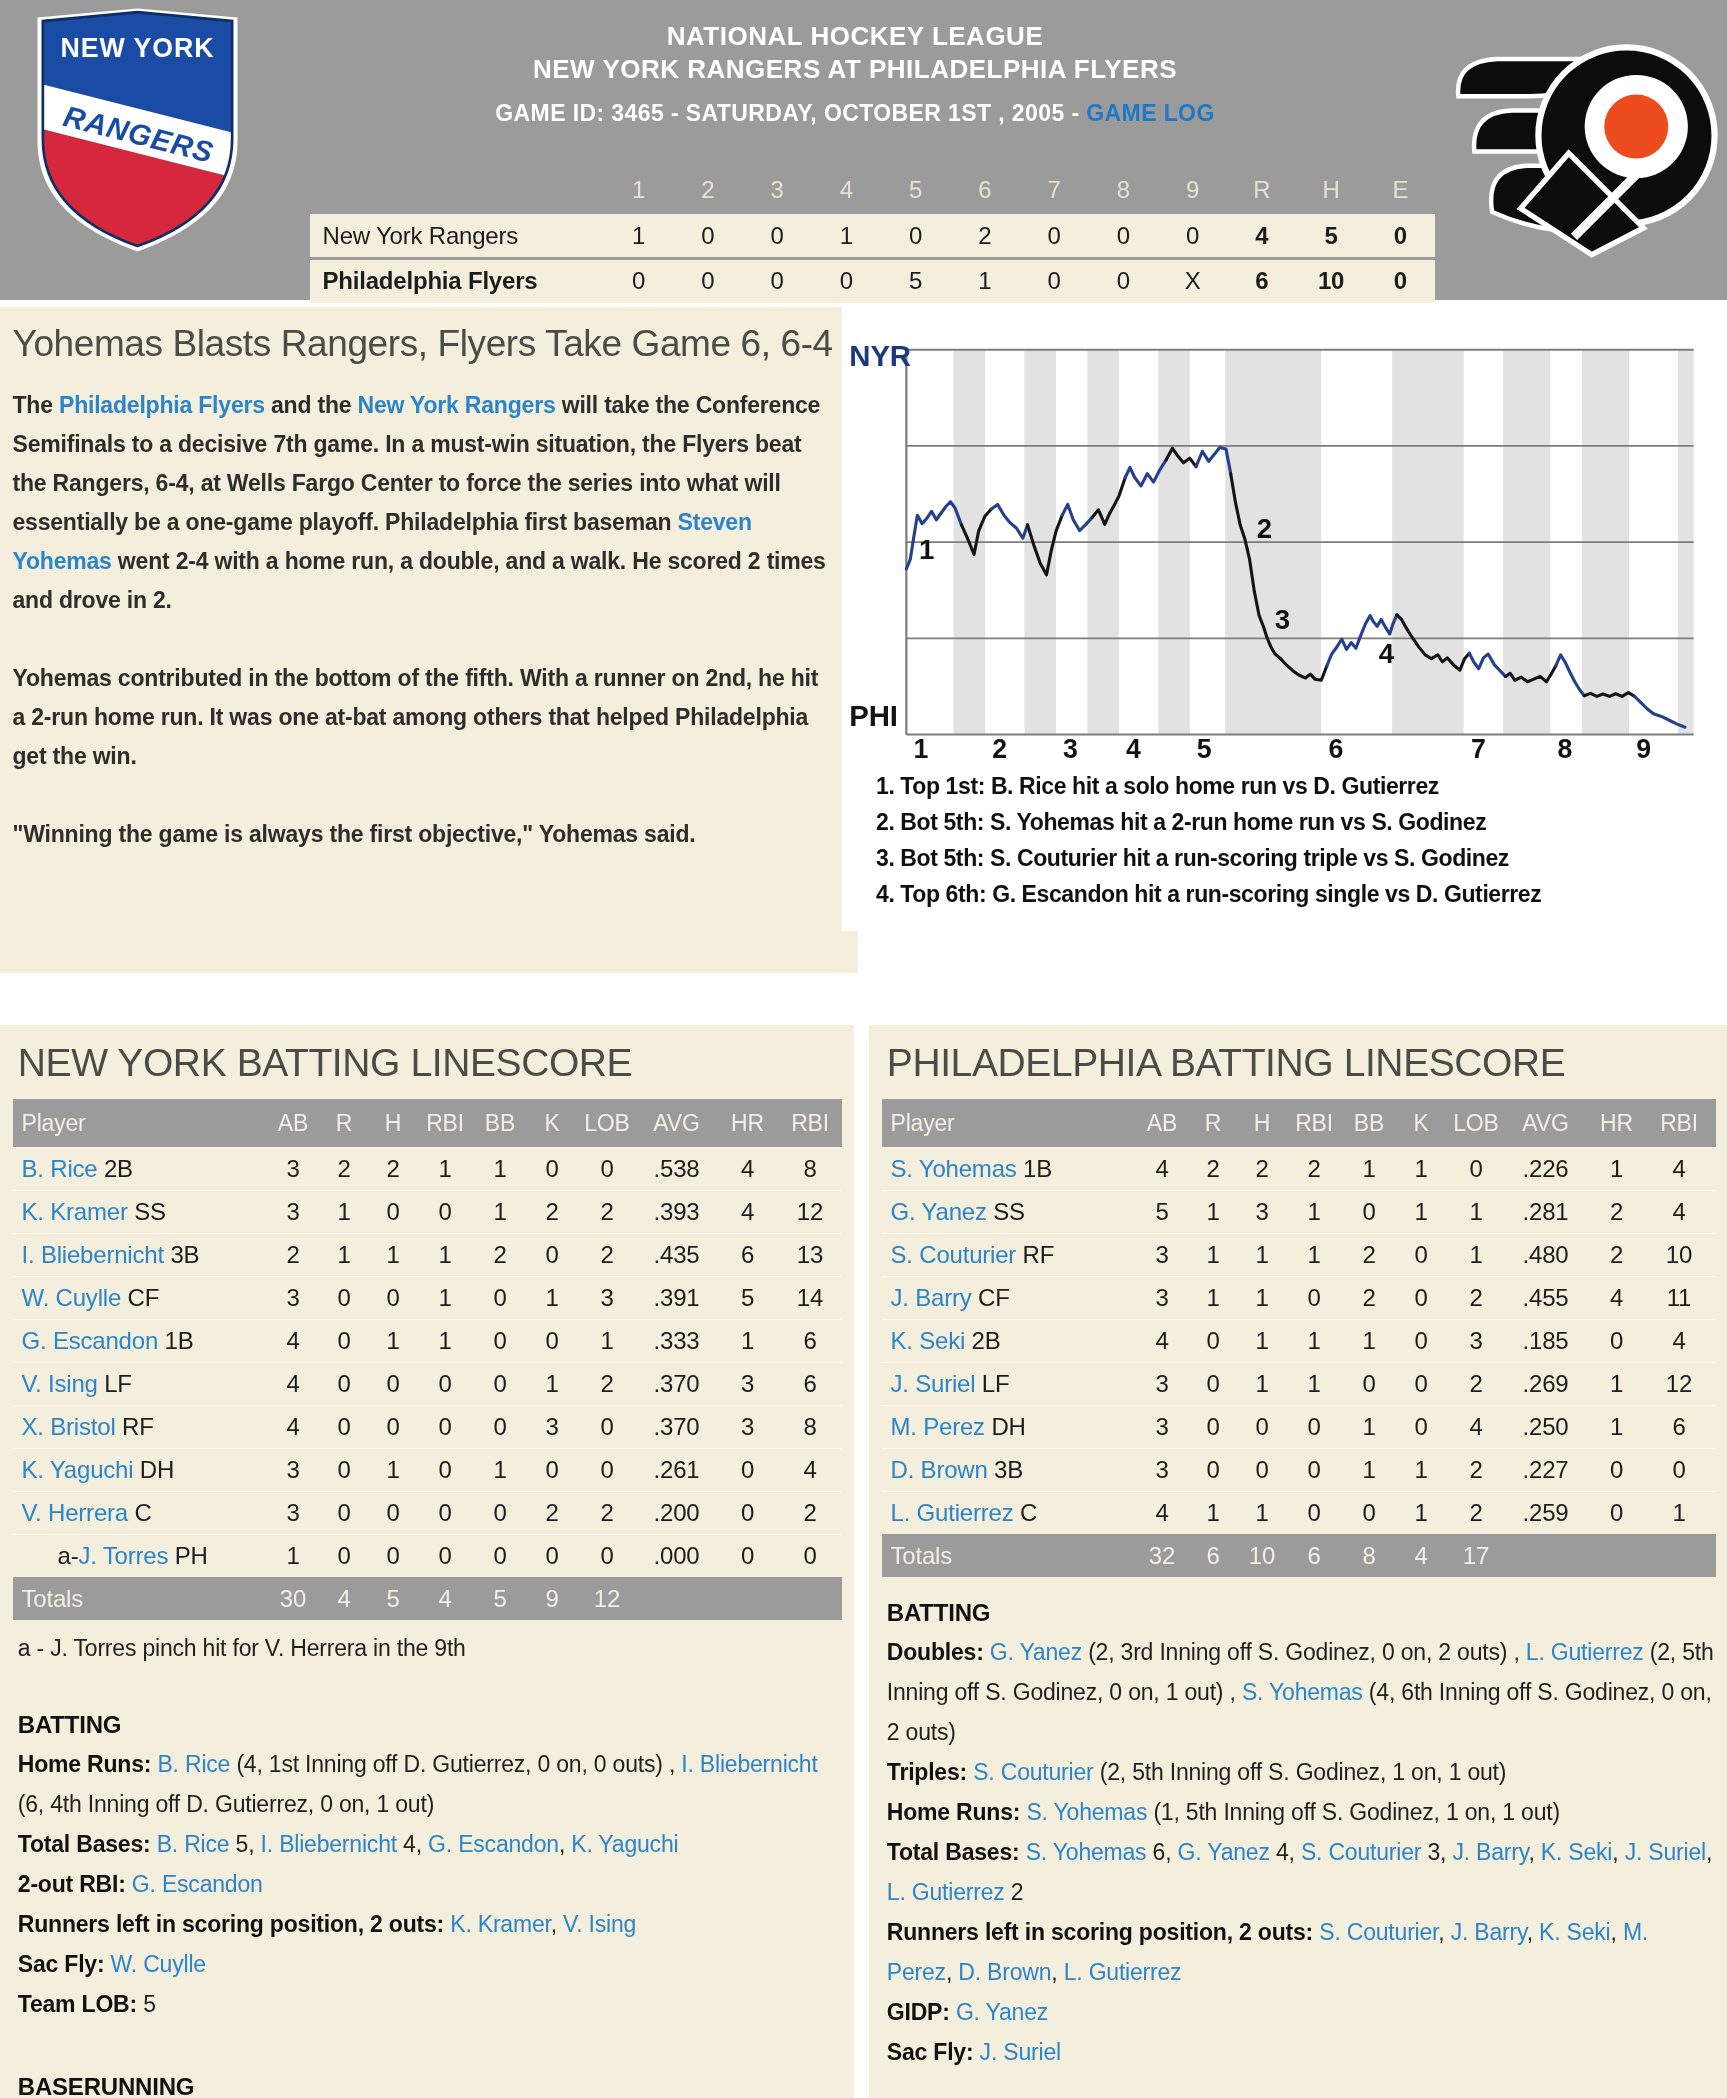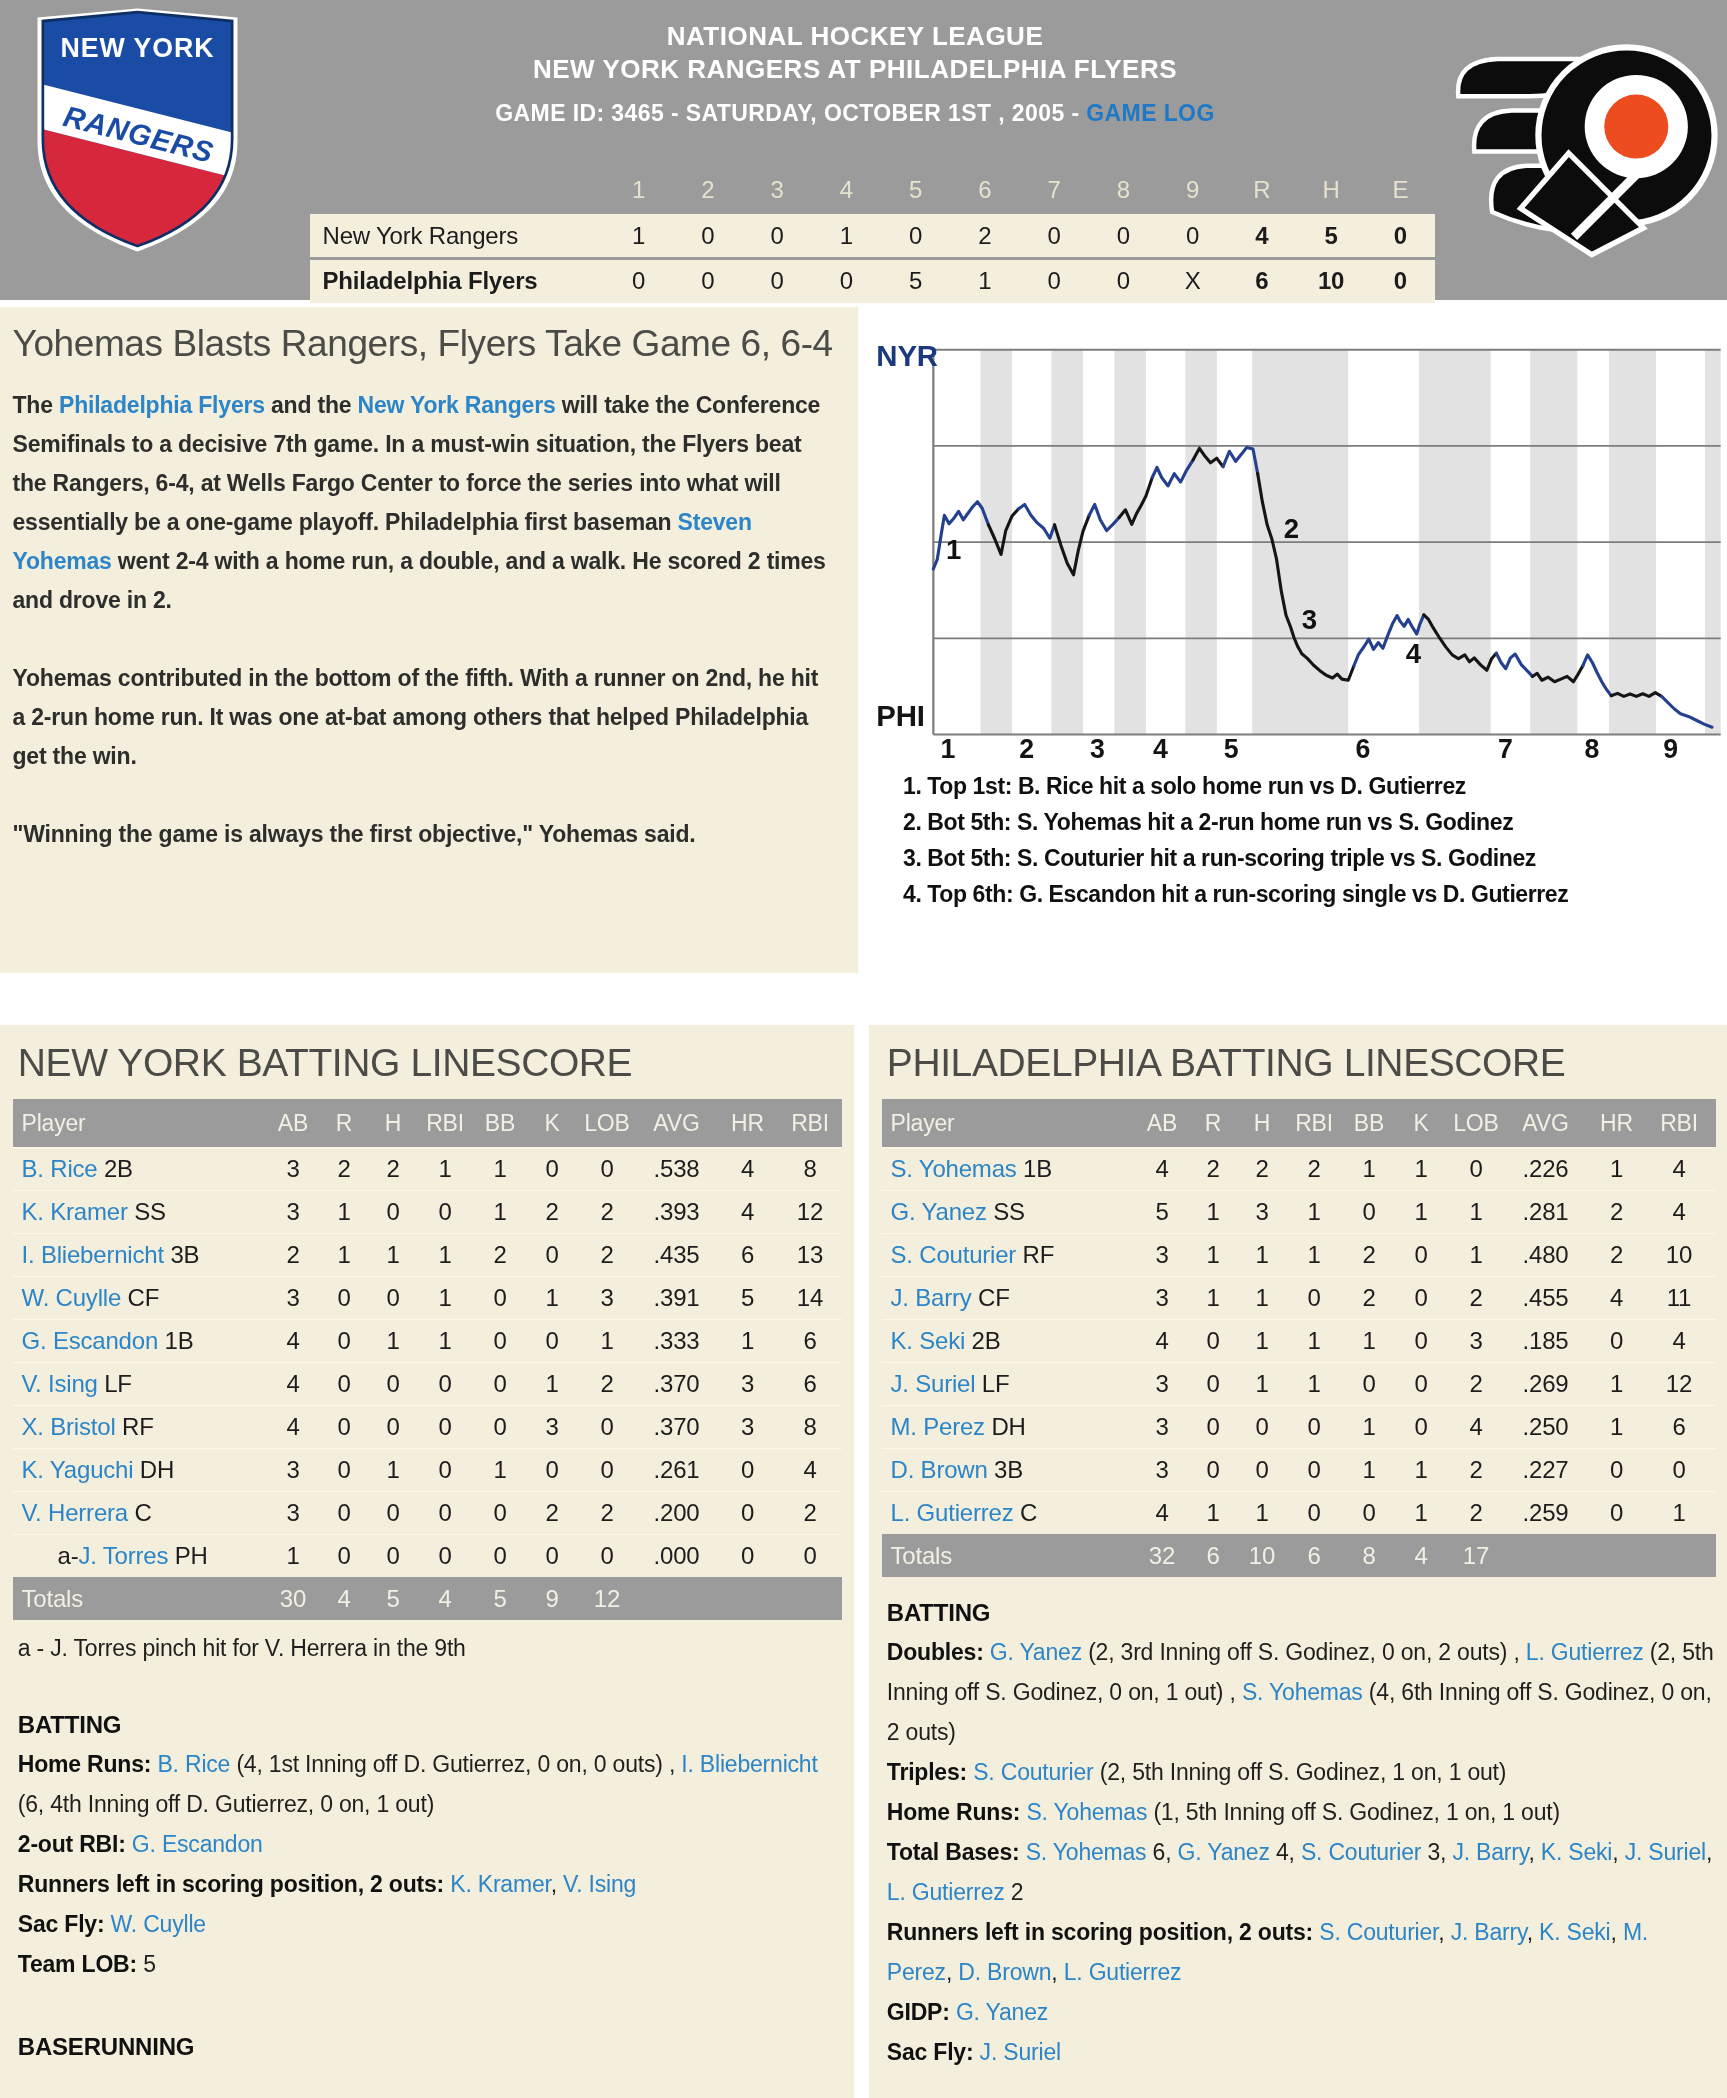--- a/index.html
+++ b/index.html
@@ -24,21 +24,21 @@
   .ls-row .nm{padding-left:12.5px;text-align:left;}
   .ls-team .tot{font-weight:700;}
   .ls-team.home .nm{font-weight:700;}
   
   .article{position:absolute;left:0;top:307px;width:858px;height:666px;background:#f4efdc;
            box-sizing:border-box;padding:12.5px 23px 0 12.5px;}
   .article h1{margin:3.6px 0 21.4px 0;font-size:37px;font-weight:500;color:#4b4b48;letter-spacing:-0.4px;}
   .article p{margin:0 0 39px 0;font-size:23px;line-height:39px;color:#2d2d2b;font-weight:700;}
   .lnk{color:#2b85c8;cursor:pointer;}
   
-  .chartblock{position:absolute;left:869px;top:307px;width:859px;height:624px;background:#fff;}
+  .chartblock{position:absolute;left:842px;top:307px;width:859px;height:624px;background:#fff;}
   .events{margin:1.8px 0 0 30px;}
   .events p{margin:4px;font-size:23px;line-height:32px;font-weight:600;color:#101010;letter-spacing:-0.4px;}
   
   .col{position:absolute;top:1025px;bottom:0;background:#f4efdc;box-sizing:border-box;padding:0 12.5px;}
   .colL{left:0;width:854px;}
   .colR{left:869px;width:859px;}
   .col h2{margin:0;padding:16px 0 14.3px 5.3px;font-size:39px;font-weight:500;color:#4b4b48;letter-spacing:-0.4px;}
   .bt-row{display:grid;grid-template-columns:254px 53px 49px 49px 55px 55px 49px 61px 78px 64px 61px;align-items:center;}
   .bt-head{background:#9b9b9b;height:48px;color:#f2efe4;font-size:23px;}
   .bt-line{height:42px;font-size:24px;color:#1c1c1c;border-top:1.8px solid #fcf8ec;}
@@ -369,20 +369,21 @@
           <div class="c">12</div>
           <div class="c"></div>
           <div class="c"></div>
           <div class="c"></div>
         </div>
       </div>
     <p class="footnote">a - J. Torres pinch hit for V. Herrera in the 9th</p>
     <div class="notes" id="nynotes">
         <p class="nh">BATTING</p>
         <p class="nl"><span class="bld">Home Runs: </span><span class="lnk">B. Rice</span><span> (4, 1st Inning off D. Gutierrez, 0 on, 0 outs) , </span><span class="lnk">I. Bliebernicht</span><span> (6, 4th Inning off D. Gutierrez, 0 on, 1 out)</span></p>
+        <p class="nl"><span class="bld">Total Bases: </span><span class="lnk">B. Rice</span><span> 5, </span><span class="lnk">I. Bliebernicht</span><span> 4, </span><span class="lnk">G. Escandon</span><span>, </span><span class="lnk">K. Yaguchi</span></p>
         <p class="nl"><span class="bld">2-out RBI: </span><span class="lnk">G. Escandon</span></p>
         <p class="nl"><span class="bld">Runners left in scoring position, 2 outs: </span><span class="lnk">K. Kramer</span><span>, </span><span class="lnk">V. Ising</span></p>
         <p class="nl"><span class="bld">Sac Fly: </span><span class="lnk">W. Cuylle</span></p>
         <p class="nl"><span class="bld">Team LOB: </span><span>5</span></p>
         <p class="nh">BASERUNNING</p>
       </div>
   </div>
 
   <div class="col colR">
     <h2>PHILADELPHIA BATTING LINESCORE</h2>

